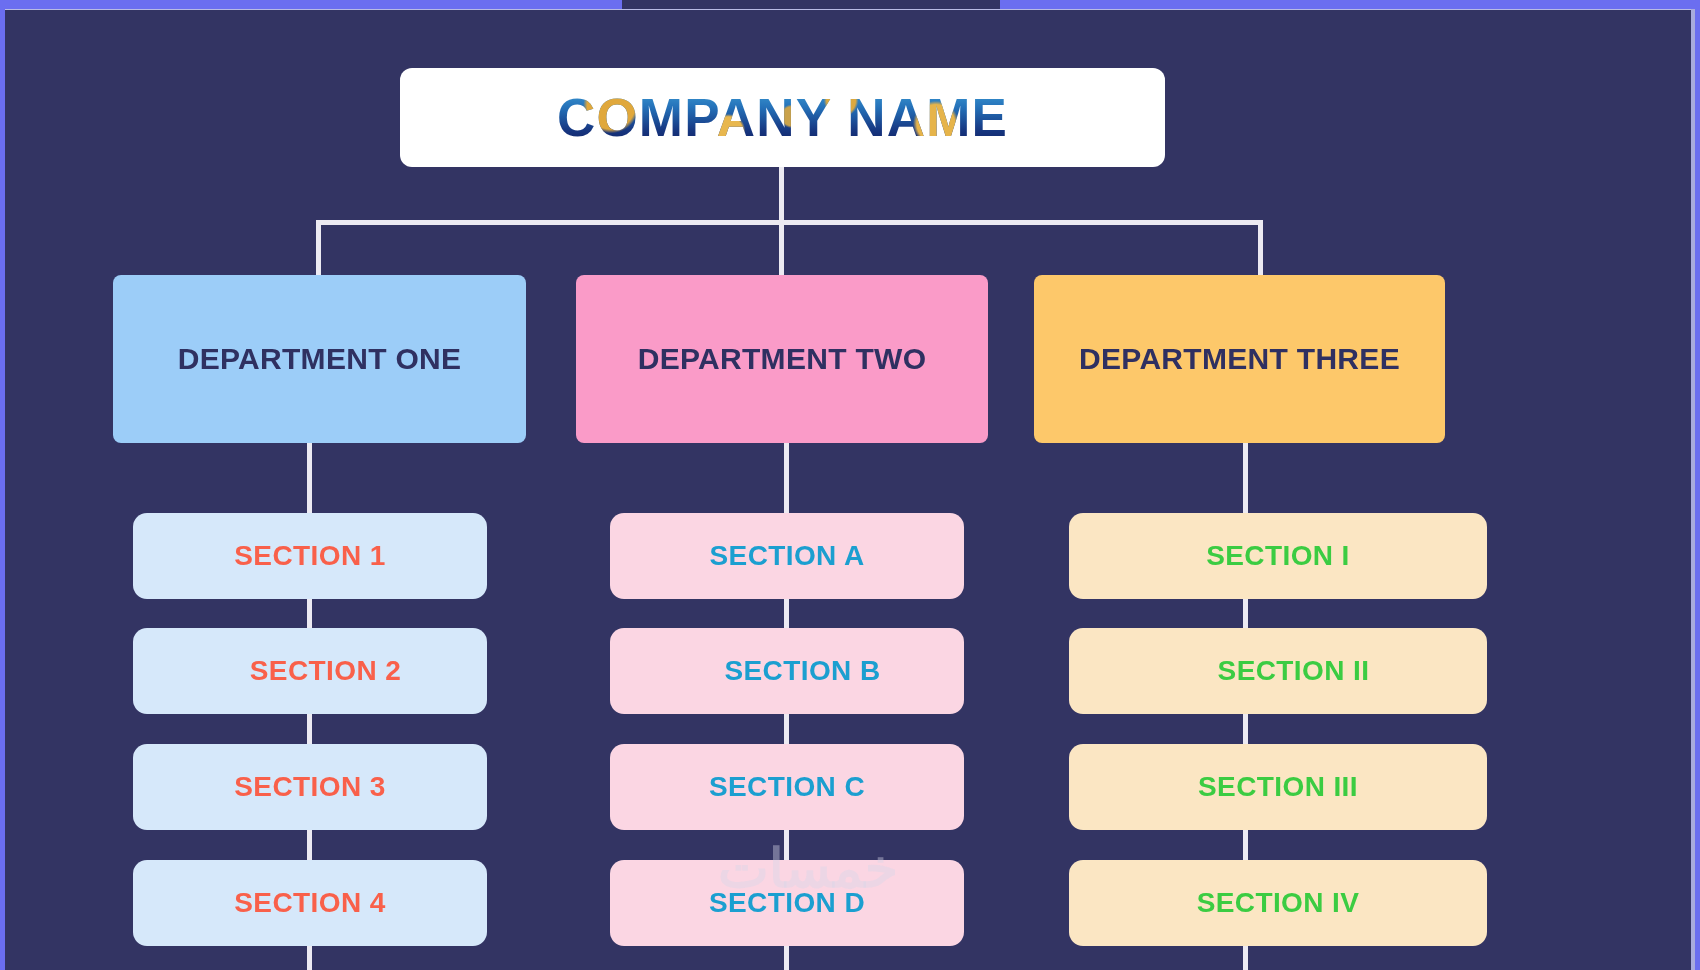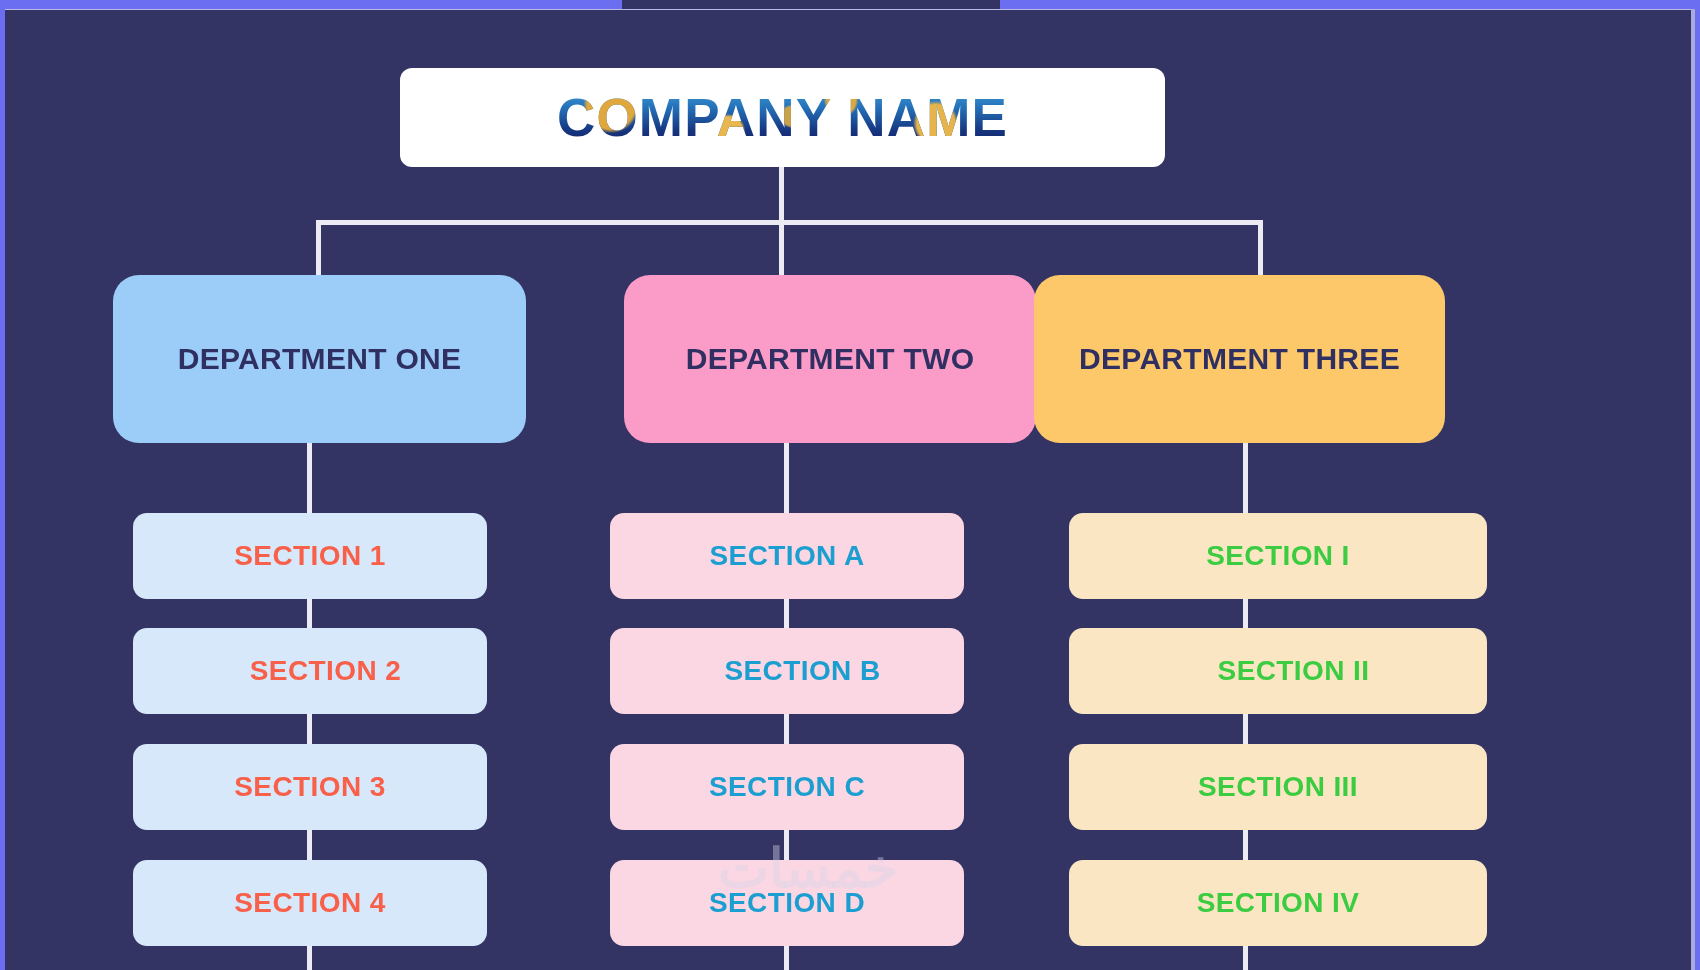--- a/index.html
+++ b/index.html
@@ -103,28 +103,28 @@
       radial-gradient(circle at 52% 48%, #caa24a 0 4%, transparent 5%),
       linear-gradient(180deg, #3fa0d8 0%, #2470b8 34%, #16357f 72%, #101f5e 100%);
     -webkit-background-clip: text;
     background-clip: text;
     color: transparent;
     -webkit-text-fill-color: transparent;
   }
 
   .dept-node {
     height: 168px;
-    border-radius: 26px;
+    border-radius: 8px;
     font-size: 30px;
     font-weight: 700;
     letter-spacing: 0.3px;
     color: #2f3061;
   }
   .dept-one   { left: 113px;  top: 275px; width: 413px; background: #9ccdf8; }
-  .dept-two   { left: 576px;  top: 275px; width: 412px; background: #fa9bc8; margin-left: 48px; }
+  .dept-two   { left: 576px;  top: 275px; width: 412px; background: #fa9bc8; }
   .dept-three { left: 1034px; top: 275px; width: 411px; background: #fdc86a; }
 
   .section-node {
     height: 86px;
     border-radius: 14px;
     font-size: 28px;
     font-weight: 700;
     letter-spacing: 0.4px;
   }
   .col-a .section-node { left: 133px;  width: 354px; background: #d6e8fa; color: #f9604a; }

